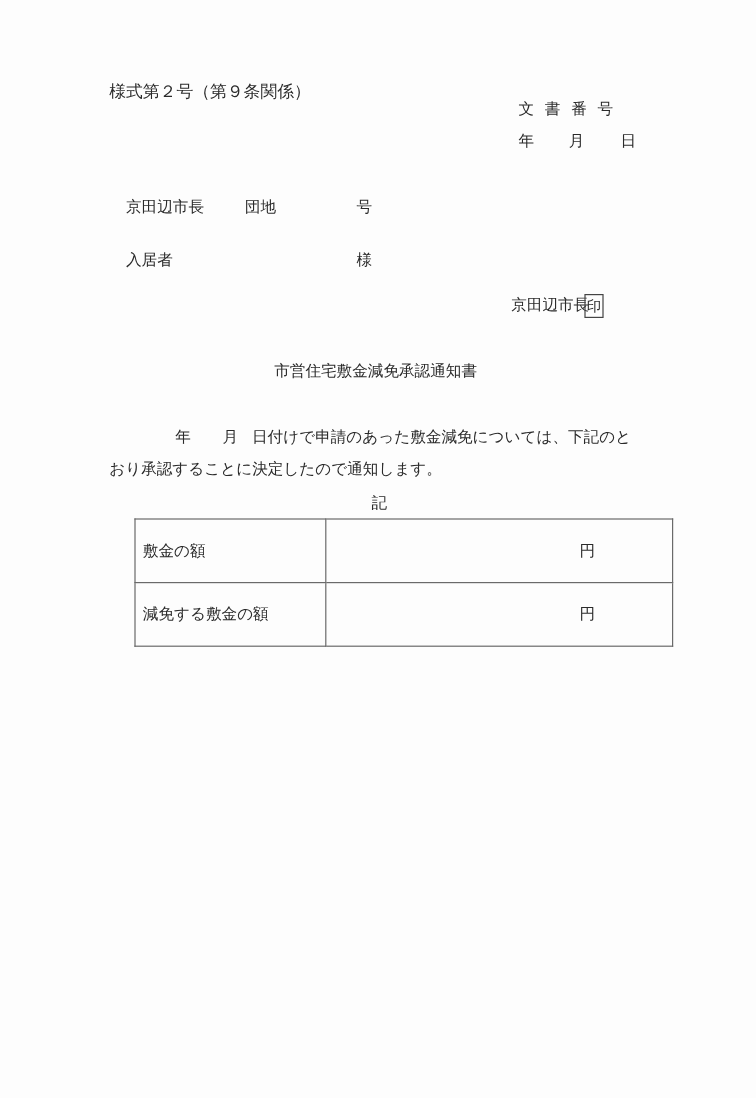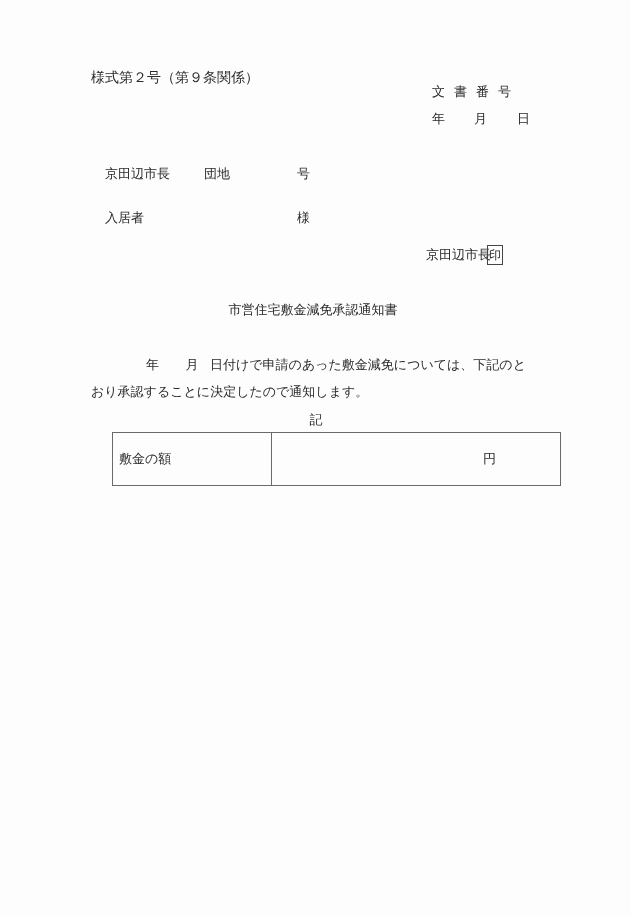--- a/index.html
+++ b/index.html
@@ -110,14 +110,18 @@
 <div class="abs ki">
   <span>記</span>
 </div>
 
 <table class="amounts">
   <tbody>
       <tr>
     <td class="label">敷金の額</td>
     <td class="value"><span>円</span></td>
   </tr>
+  <tr>
+    <td class="label">減免する敷金の額</td>
+    <td class="value"><span>円</span></td>
+  </tr>
 </tbody>
   </table>
 
 </body></html>

